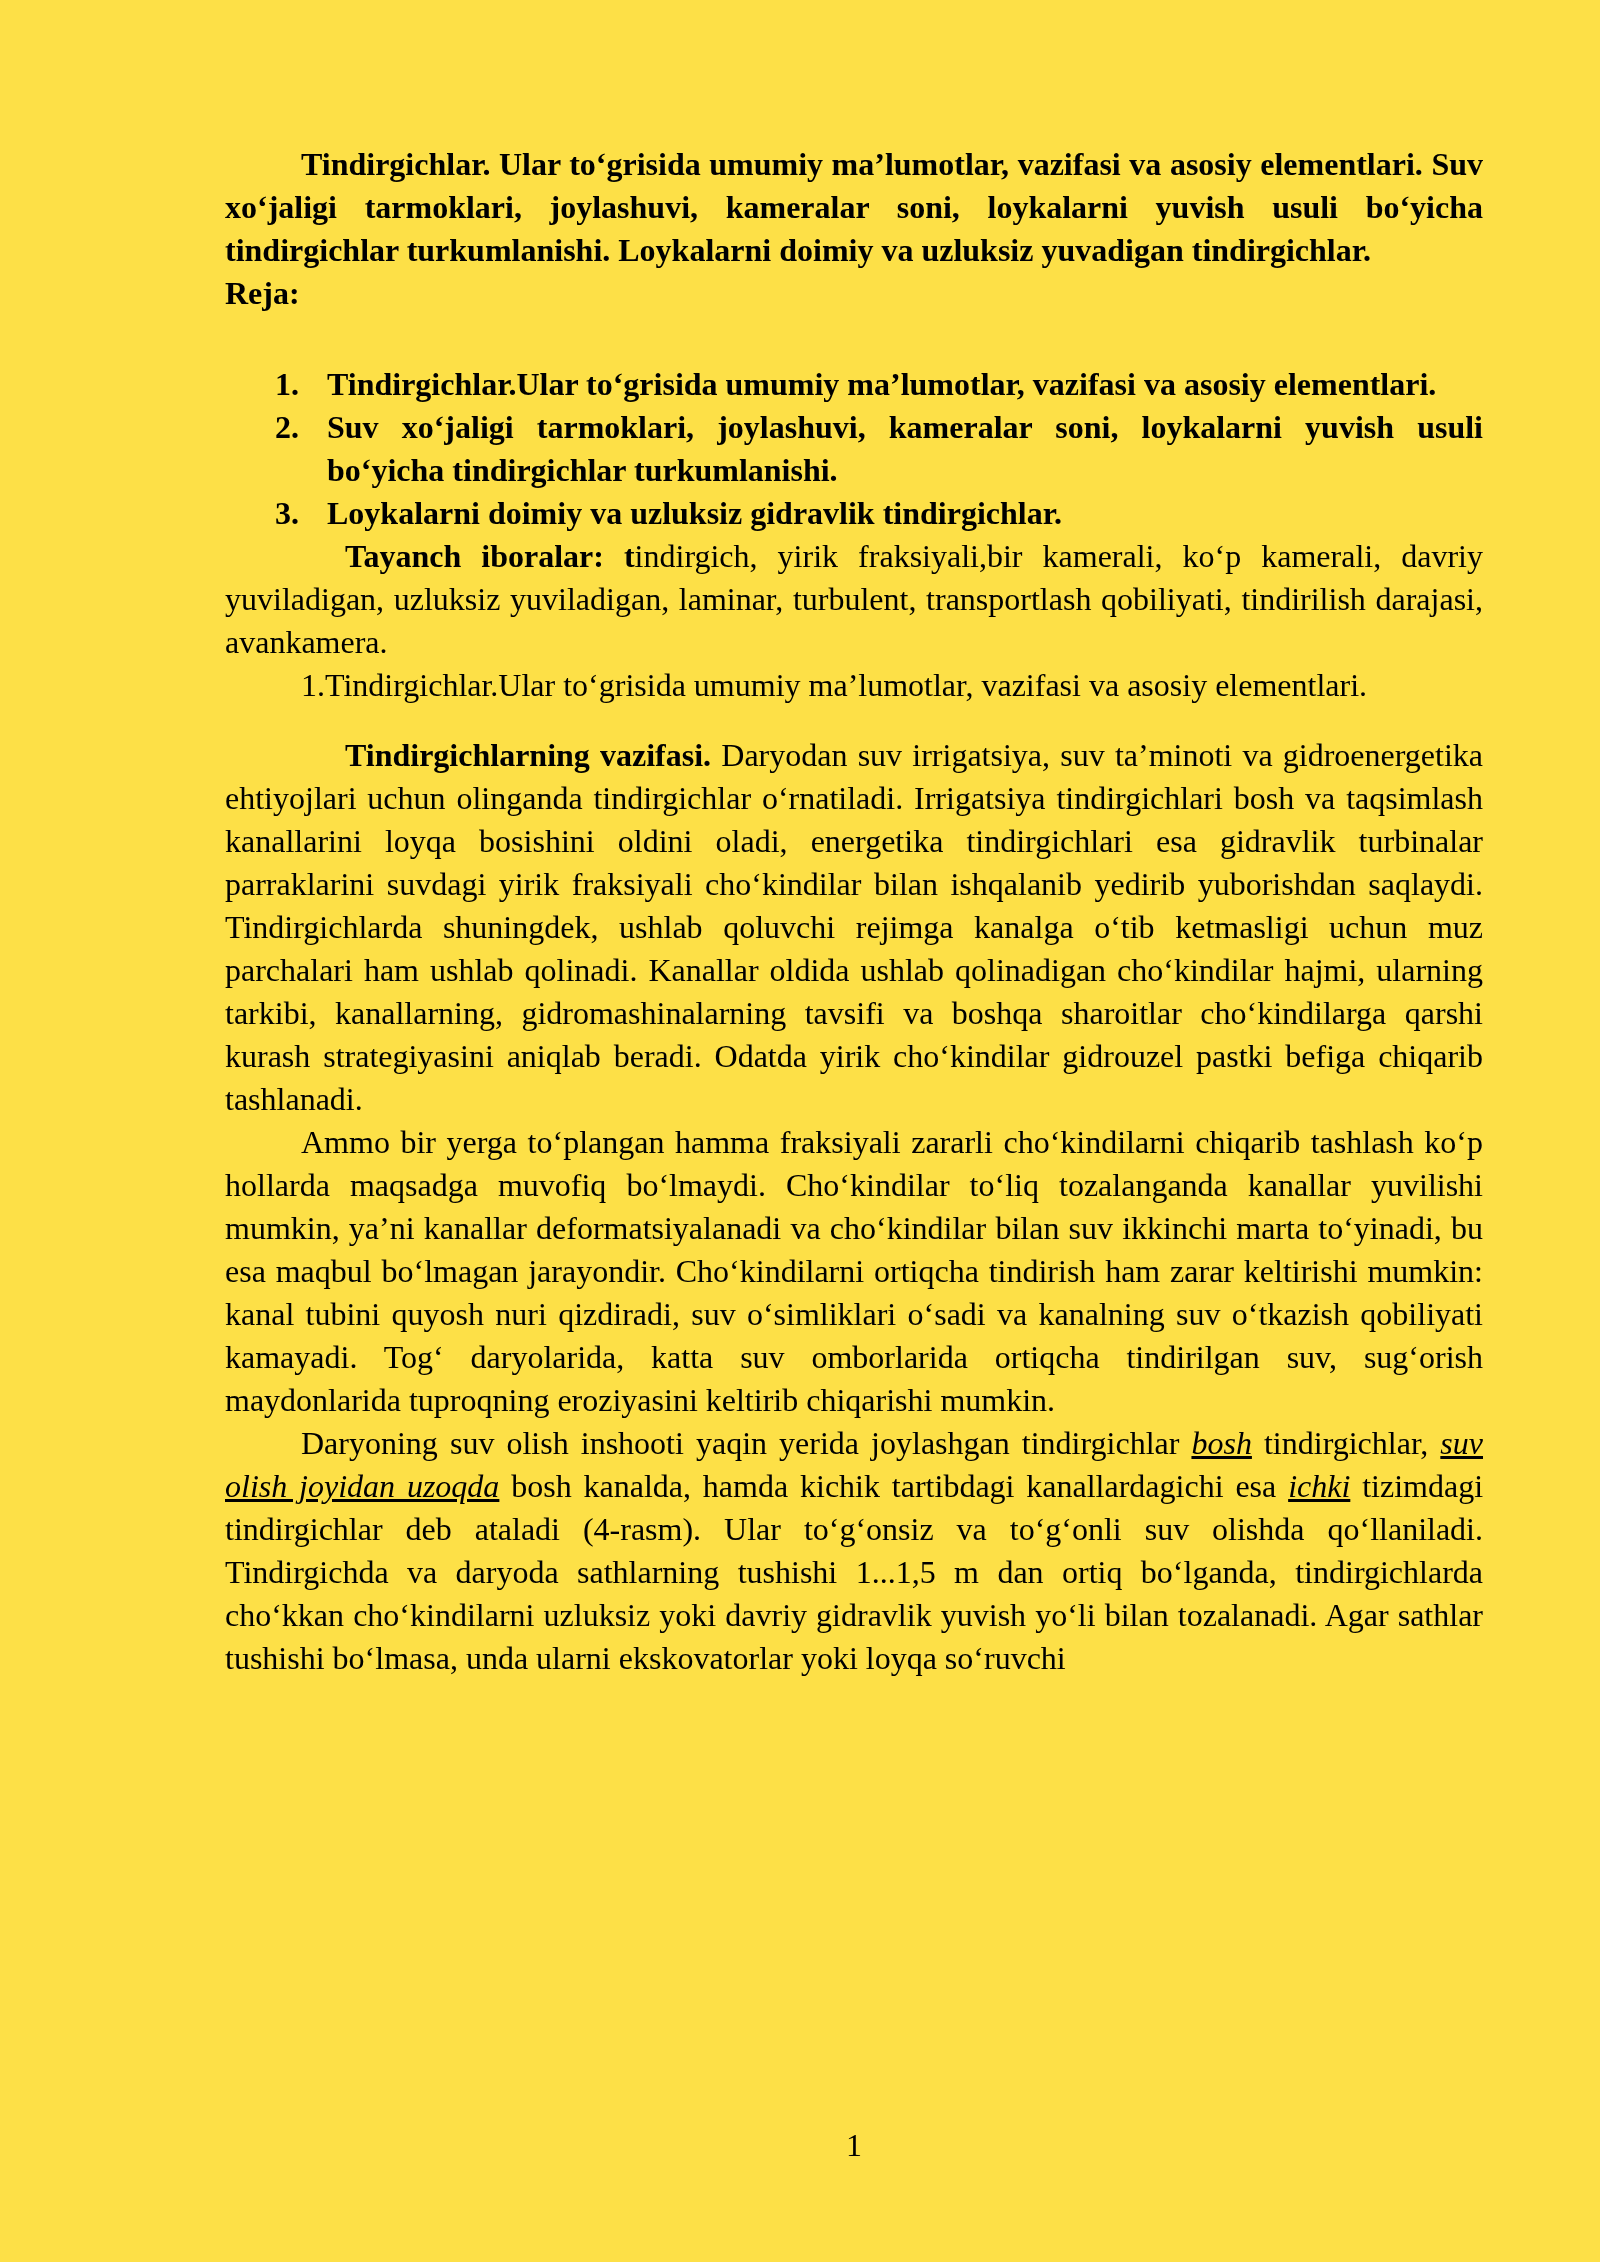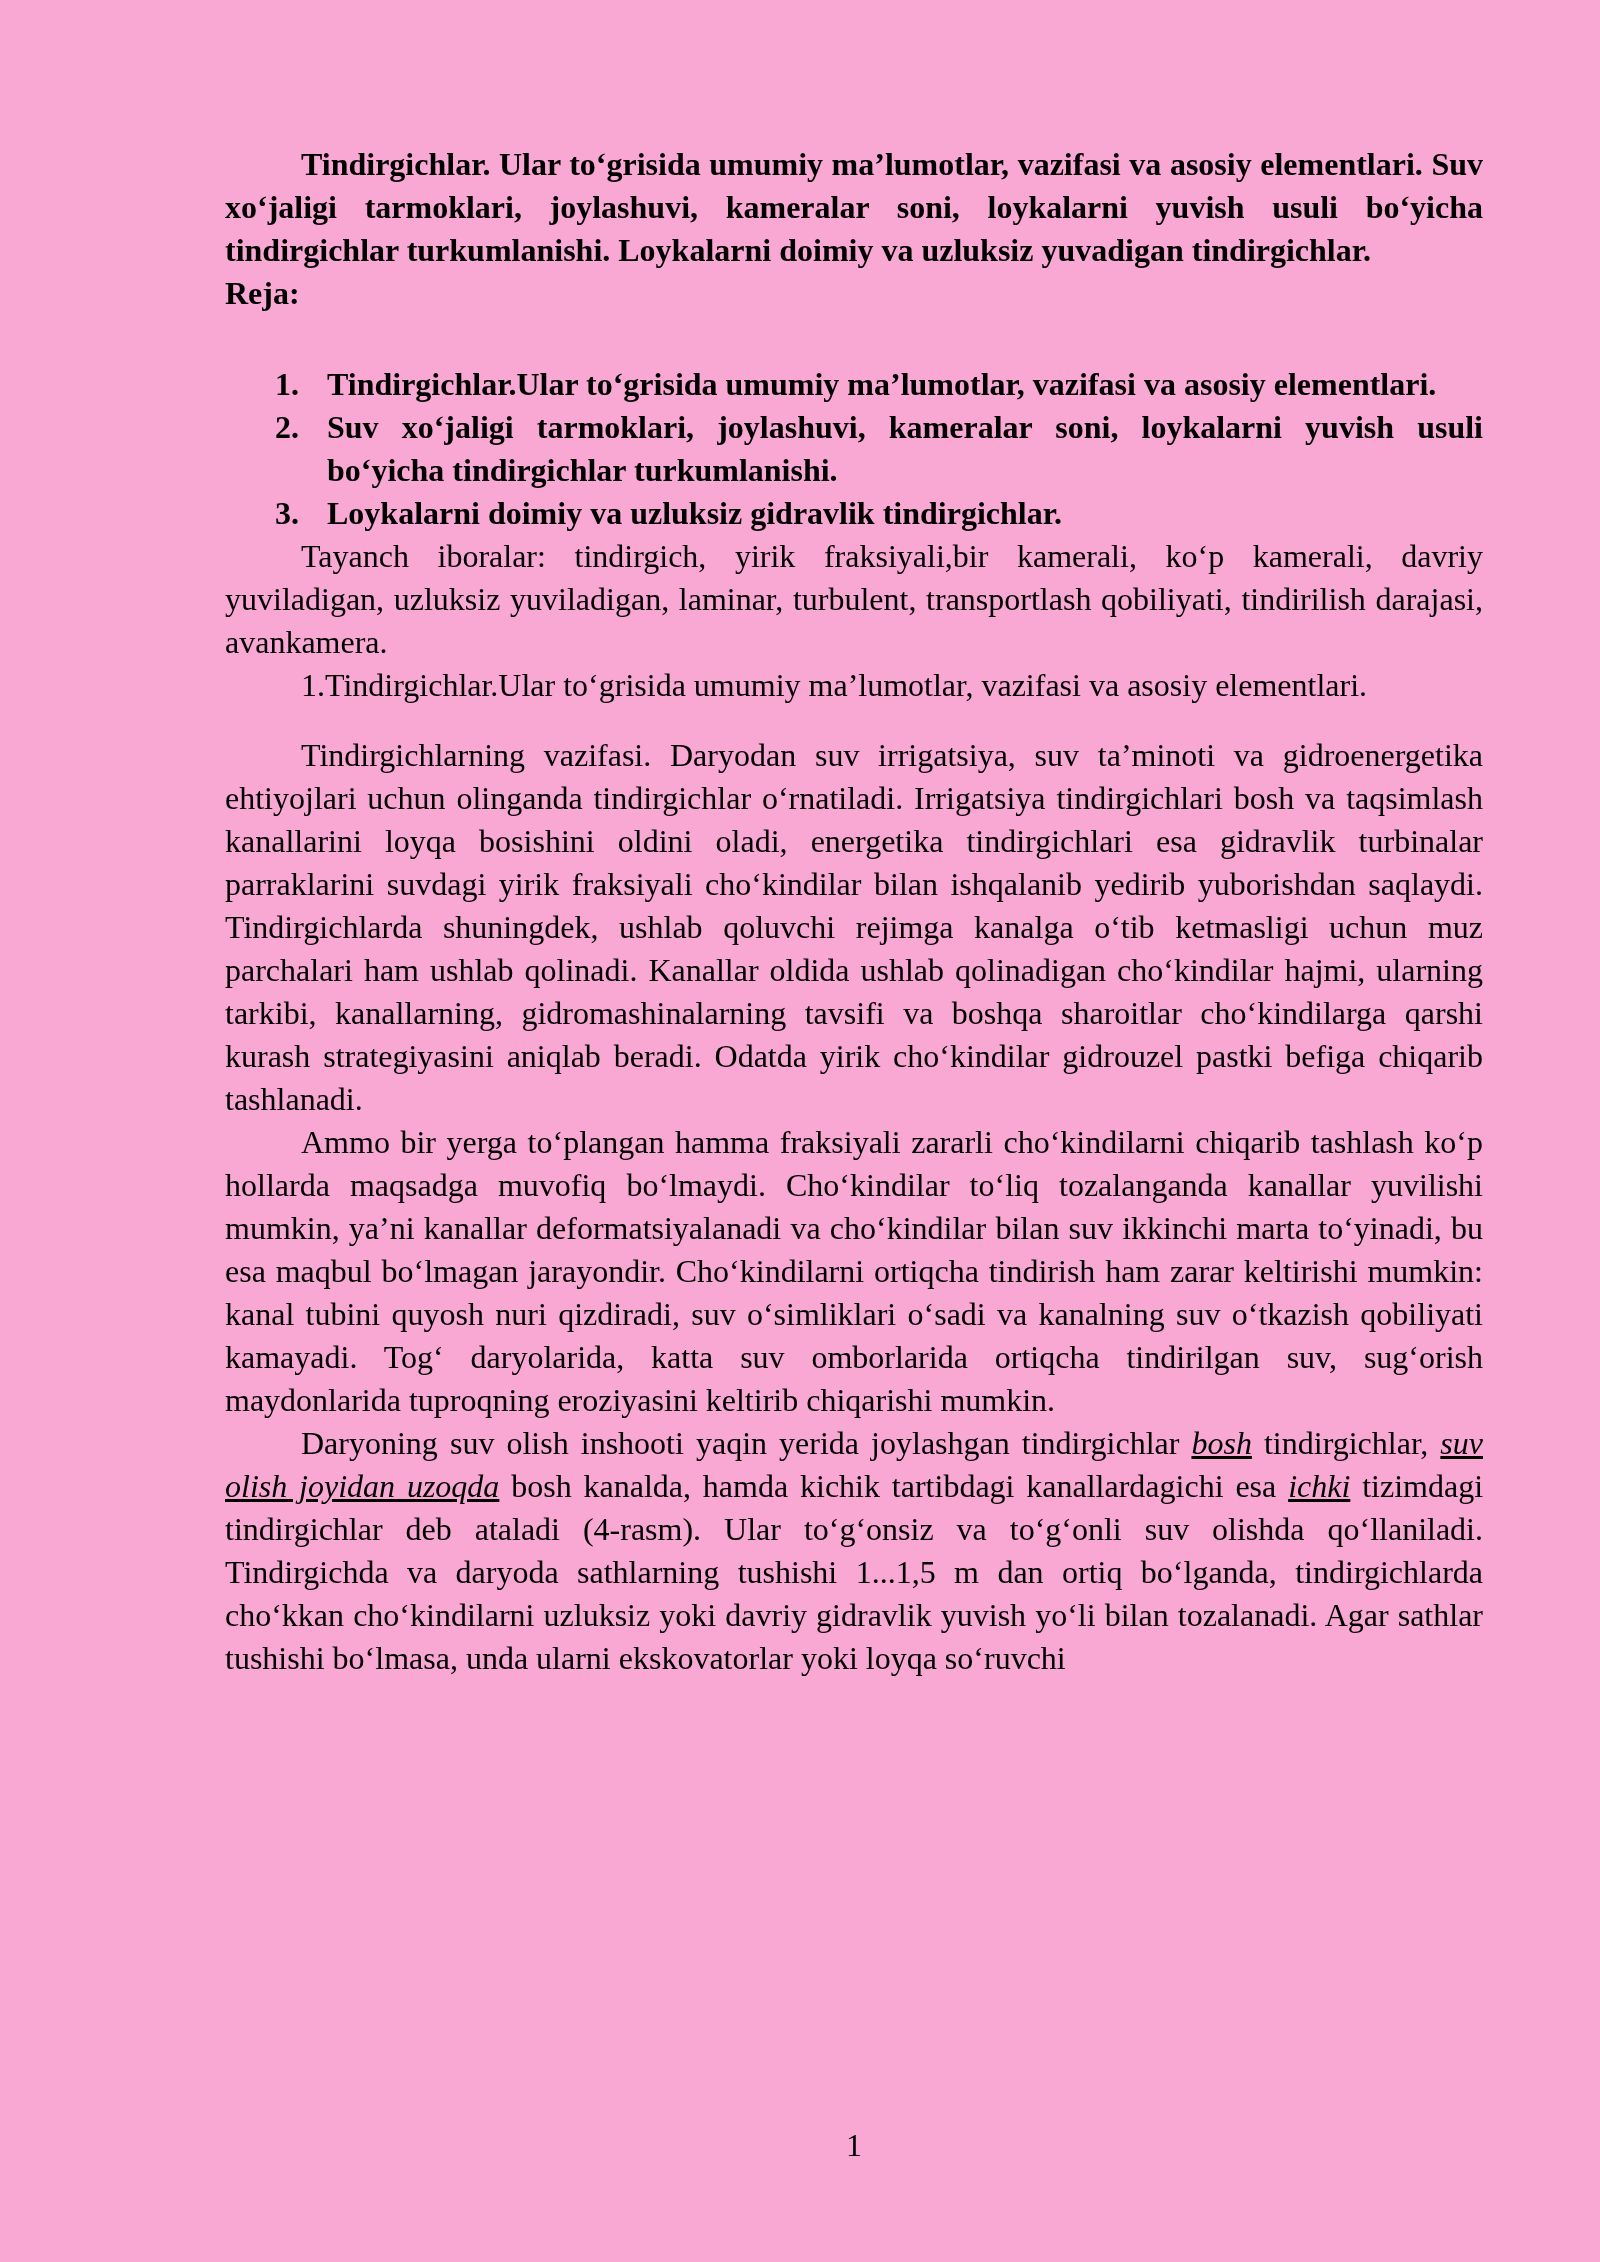--- a/index.html
+++ b/index.html
@@ -6,34 +6,34 @@
   html, body {
     margin: 0;
     padding: 0;
     background: #888;
   }
   .page {
     position: relative;
     width: 1600px;
     height: 2262px;
     margin: 0 auto;
-    background: #f9a8d4;
+    background: #fde047;
     color: #000000;
     font-family: "Liberation Serif", serif;
     box-sizing: border-box;
     padding: 143px 117px 0 225px;
     overflow: hidden;
   }
   .page p {
     margin: 0;
     font-size: 32px;
     line-height: 43px;
     text-align: justify;
   }
-  .bold   { font-weight: normal; }
+  .bold   { font-weight: bold; margin-left: 44px; }
   .italic { font-style: italic; text-decoration: underline; }
 
   .doc-title {
     font-weight: bold;
     text-indent: 76px;
   }
   .reja {
     font-weight: bold;
     text-align: left;
   }

